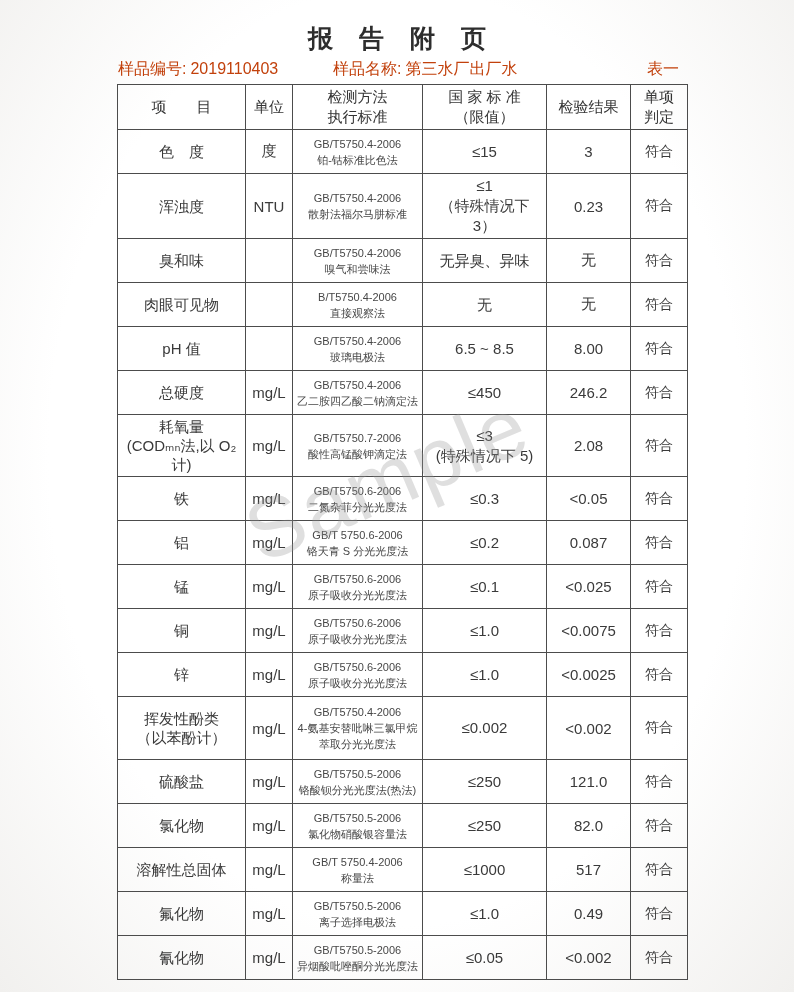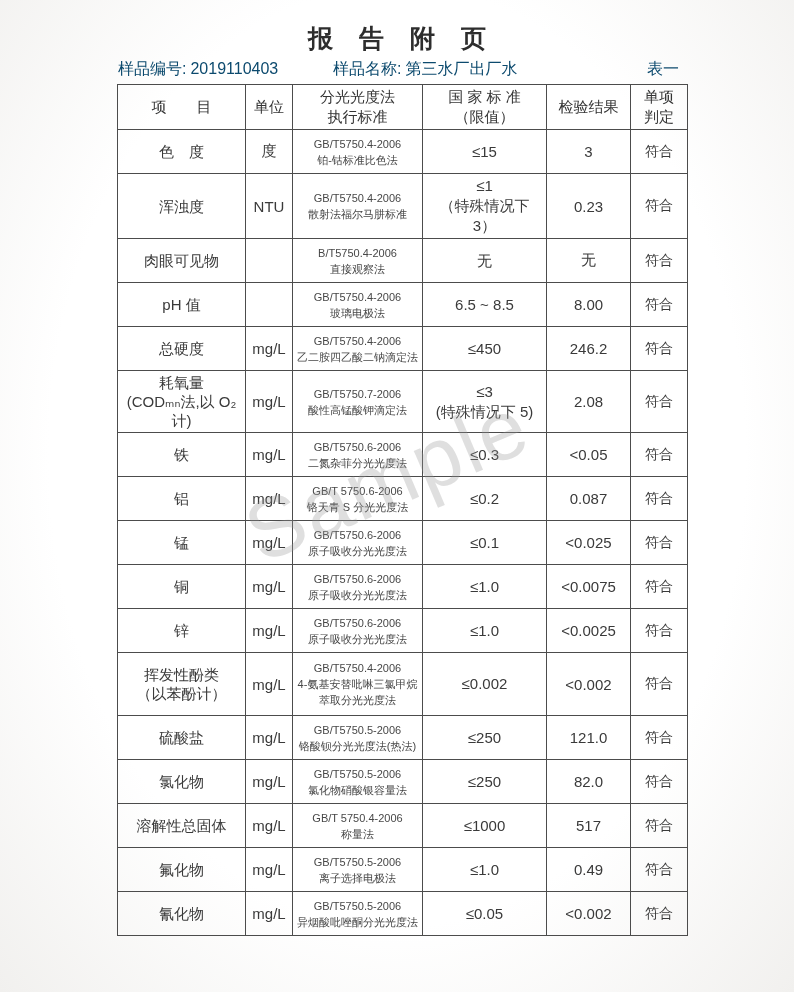--- a/index.html
+++ b/index.html
@@ -12,21 +12,21 @@
   }
   .sheet{position:relative;width:794px;height:992px;overflow:hidden;}
 
   .title{
     position:absolute;top:22px;left:0;width:100%;
     margin:0;text-align:center;
     font-size:25px;font-weight:bold;color:#2d2d2d;
     letter-spacing:26px;text-indent:26px;
   }
 
-  .meta{position:absolute;left:117px;top:59px;width:570px;height:23px;font-size:16px;color:#0c4a6e;}
+  .meta{position:absolute;left:117px;top:59px;width:570px;height:23px;font-size:16px;color:#c2410c;}
   .meta .m-no{position:absolute;left:1px;top:0;}
   .meta .m-name{position:absolute;left:216px;top:0;text-align:center;}
   .meta .m-tbl{position:absolute;right:8px;top:0;}
   .meta .lbl{margin-right:4px;}
 
   table.report{
     position:absolute;left:117px;top:84px;width:570px;
     border-collapse:collapse;table-layout:fixed;
   }
   table.report th, table.report td{
@@ -81,21 +81,21 @@
         <col style="width:47px">
         <col style="width:130px">
       <col style="width:124px">
         <col style="width:84px">
         <col style="width:57px">
     </colgroup>
     <thead>
       <tr>
         <th>项　　目</th>
         <th>单位</th>
-        <th>分光光度法
+        <th>检测方法
 执行标准</th>
         <th>国 家 标 准
 （限值）</th>
         <th>检验结果</th>
         <th>单项
 判定</th>
       </tr>
     </thead>
     <tbody>
       <tr>
@@ -111,20 +111,29 @@
         <td class="c-item">浑浊度</td>
         <td class="c-unit">NTU</td>
         <td class="c-method">GB/T5750.4-2006
 散射法福尔马肼标准</td>
         <td class="c-standard">≤1
 （特殊情况下 3）</td>
         <td class="c-result">0.23</td>
         <td class="c-judge">符合</td>
       </tr>
       <tr>
+        <td class="c-item">臭和味</td>
+        <td class="c-unit"></td>
+        <td class="c-method">GB/T5750.4-2006
+嗅气和尝味法</td>
+        <td class="c-standard">无异臭、异味</td>
+        <td class="c-result">无</td>
+        <td class="c-judge">符合</td>
+      </tr>
+      <tr>
         <td class="c-item">肉眼可见物</td>
         <td class="c-unit"></td>
         <td class="c-method">B/T5750.4-2006
 直接观察法</td>
         <td class="c-standard">无</td>
         <td class="c-result">无</td>
         <td class="c-judge">符合</td>
       </tr>
       <tr>
         <td class="c-item">pH 值</td>

